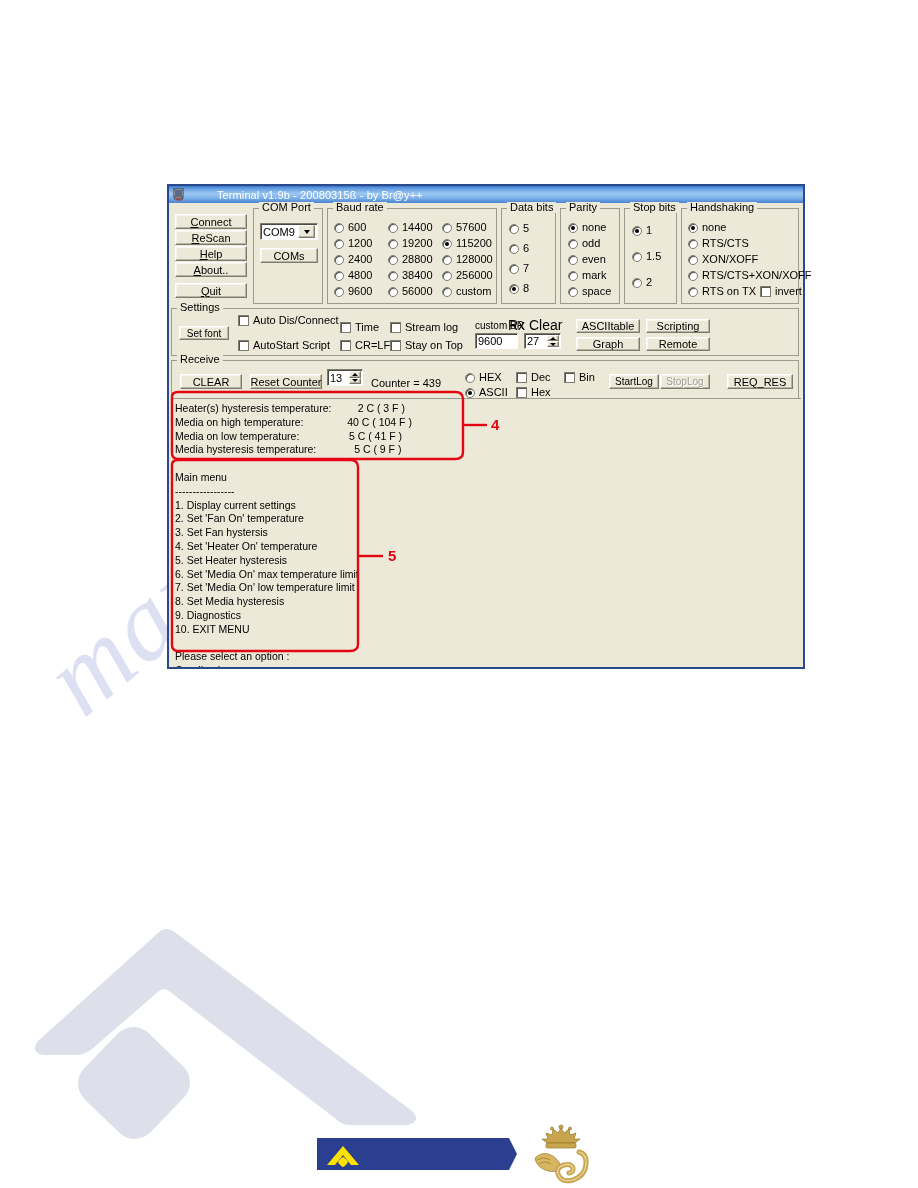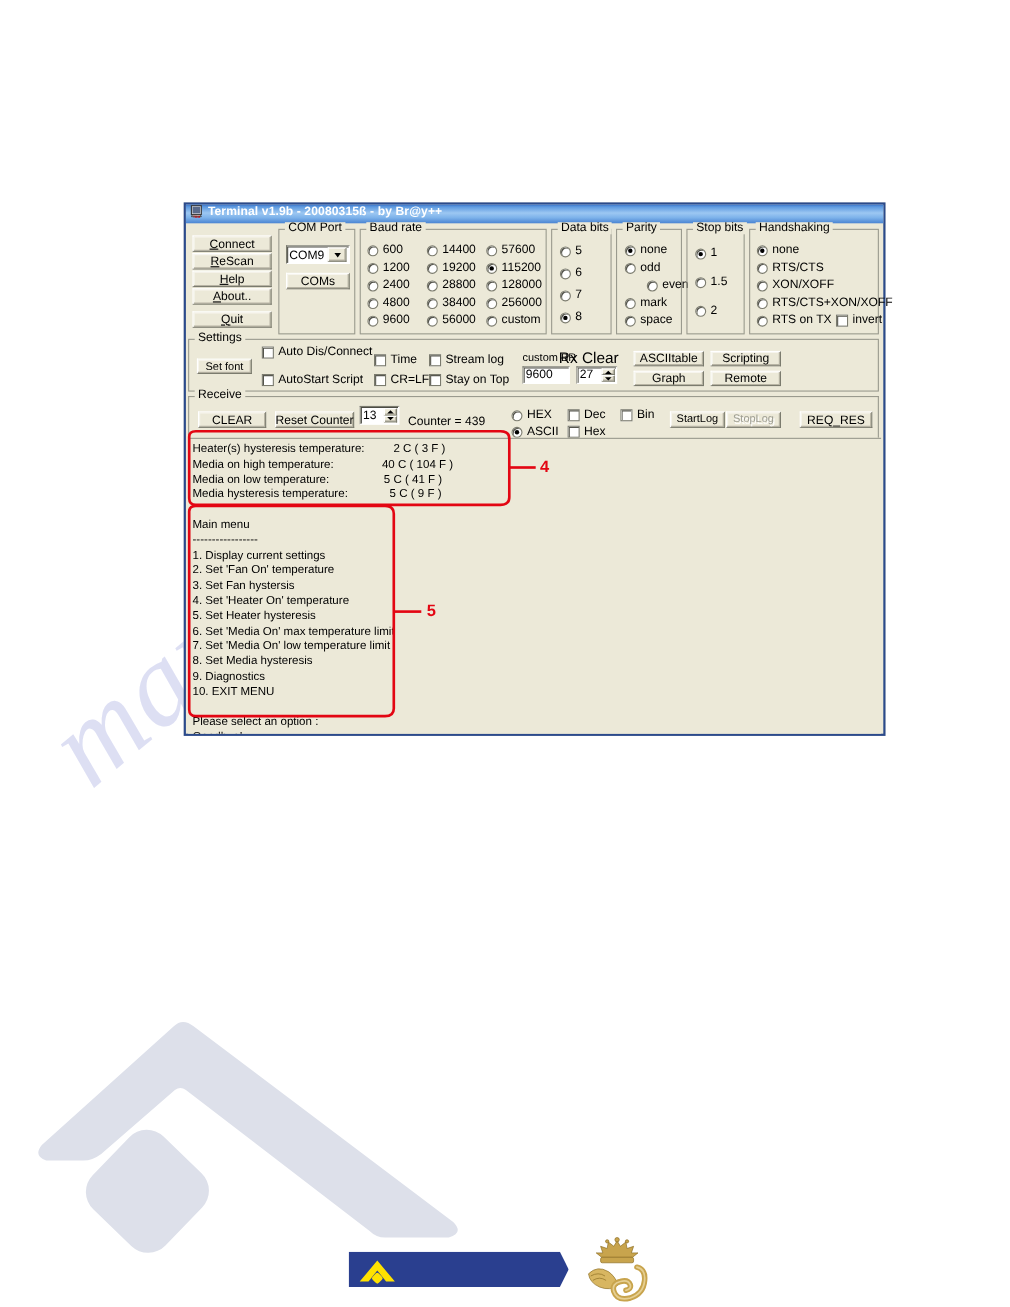--- a/index.html
+++ b/index.html
@@ -64,25 +64,27 @@
     z-index: 3;
     font-size: 11px;
     color: #000;
   }
 
   
   #titlebar {
     height: 17px;
     background: linear-gradient(to bottom,#3a73c8 0%, #5e9ae0 12%, #9cc7f2 45%, #7db2ea 70%, #4a84d2 100%);
     display: flex;
+    align-items: center;
     padding-left: 3px;
     color: #ffffff;
     font-size: 11px;
-    font-weight: bold;
+    font-weight: normal;
     letter-spacing: .1px;
+    gap: 28px;
   }
   #titlebar .tb-icon {
     width: 13px; height: 13px;
     margin-right: 4px;
     position: relative;
     flex: 0 0 auto;
   }
   #titlebar .tb-icon svg { display:block; }
 
   .client {
@@ -474,21 +476,21 @@
     <div class="group" style="left:391px; top:22px; width:60px; height:96px;">
       <span class="legend">Parity</span>
       <div class="radio on" style="left:7px; top:13px;">
           <span class="dot"></span>
           <span>none</span>
         </div>
       <div class="radio" style="left:7px; top:29px;">
           <span class="dot"></span>
           <span>odd</span>
         </div>
-      <div class="radio" style="left:7px; top:45px;margin-left:20px;">
+      <div class="radio" style="left:7px; top:45px;">
           <span class="dot"></span>
           <span>even</span>
         </div>
       <div class="radio" style="left:7px; top:61px;">
           <span class="dot"></span>
           <span>mark</span>
         </div>
       <div class="radio" style="left:7px; top:77px;">
           <span class="dot"></span>
           <span>space</span>

